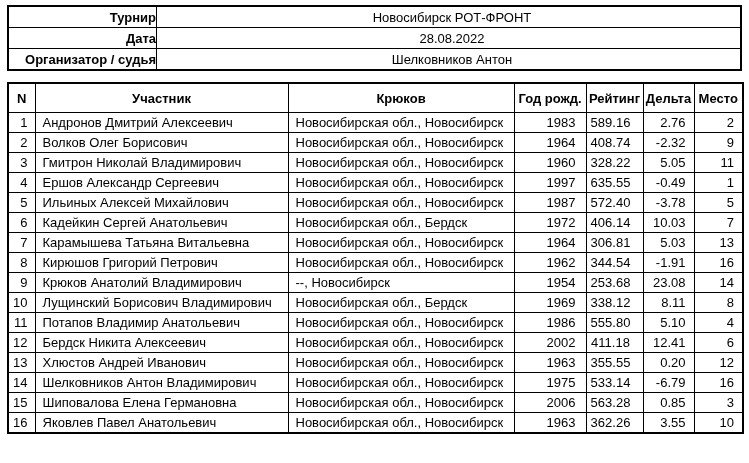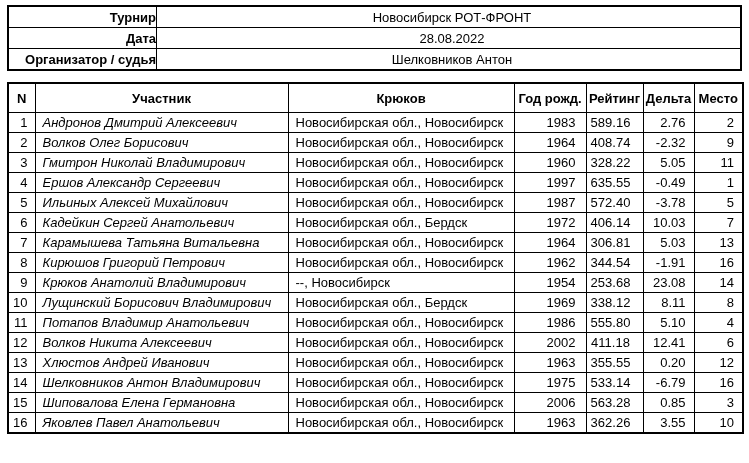--- a/index.html
+++ b/index.html
@@ -44,21 +44,21 @@
     padding-left: 7px;
   }
   
   .results-table thead th {
     height: 28px;
     font-weight: bold;
     text-align: center;
   }
   .results-table tbody td { height: 19px; }
   .c-n          { text-align: right; padding-right: 7px; }
-  .c-participant{ text-align: left;  padding-left: 7px; font-style: italic; }
+  .c-participant{ text-align: left;  padding-left: 7px; }
   .c-city       { text-align: left;  padding-left: 7px; }
   .c-birth_year { text-align: right; padding-right: 10px; }
   .c-rating     { text-align: center; padding-right: 8px; }
   .c-delta      { text-align: right; padding-right: 8px; }
   .c-place      { text-align: right; padding-right: 8px; }
 </style>
 </head>
 <body>
 
 <div class="page">
@@ -196,21 +196,21 @@
           <td class="c-n">11</td>
           <td class="c-participant">Потапов Владимир Анатольевич</td>
           <td class="c-city">Новосибирская обл., Новосибирск</td>
           <td class="c-birth_year">1986</td>
           <td class="c-rating">555.80</td>
           <td class="c-delta">5.10</td>
           <td class="c-place">4</td>
         </tr>
         <tr>
           <td class="c-n">12</td>
-          <td class="c-participant">Волков Никита Алексеевич</td>
+          <td class="c-participant">Бердск Никита Алексеевич</td>
           <td class="c-city">Новосибирская обл., Новосибирск</td>
           <td class="c-birth_year">2002</td>
           <td class="c-rating">411.18</td>
           <td class="c-delta">12.41</td>
           <td class="c-place">6</td>
         </tr>
         <tr>
           <td class="c-n">13</td>
           <td class="c-participant">Хлюстов Андрей Иванович</td>
           <td class="c-city">Новосибирская обл., Новосибирск</td>

